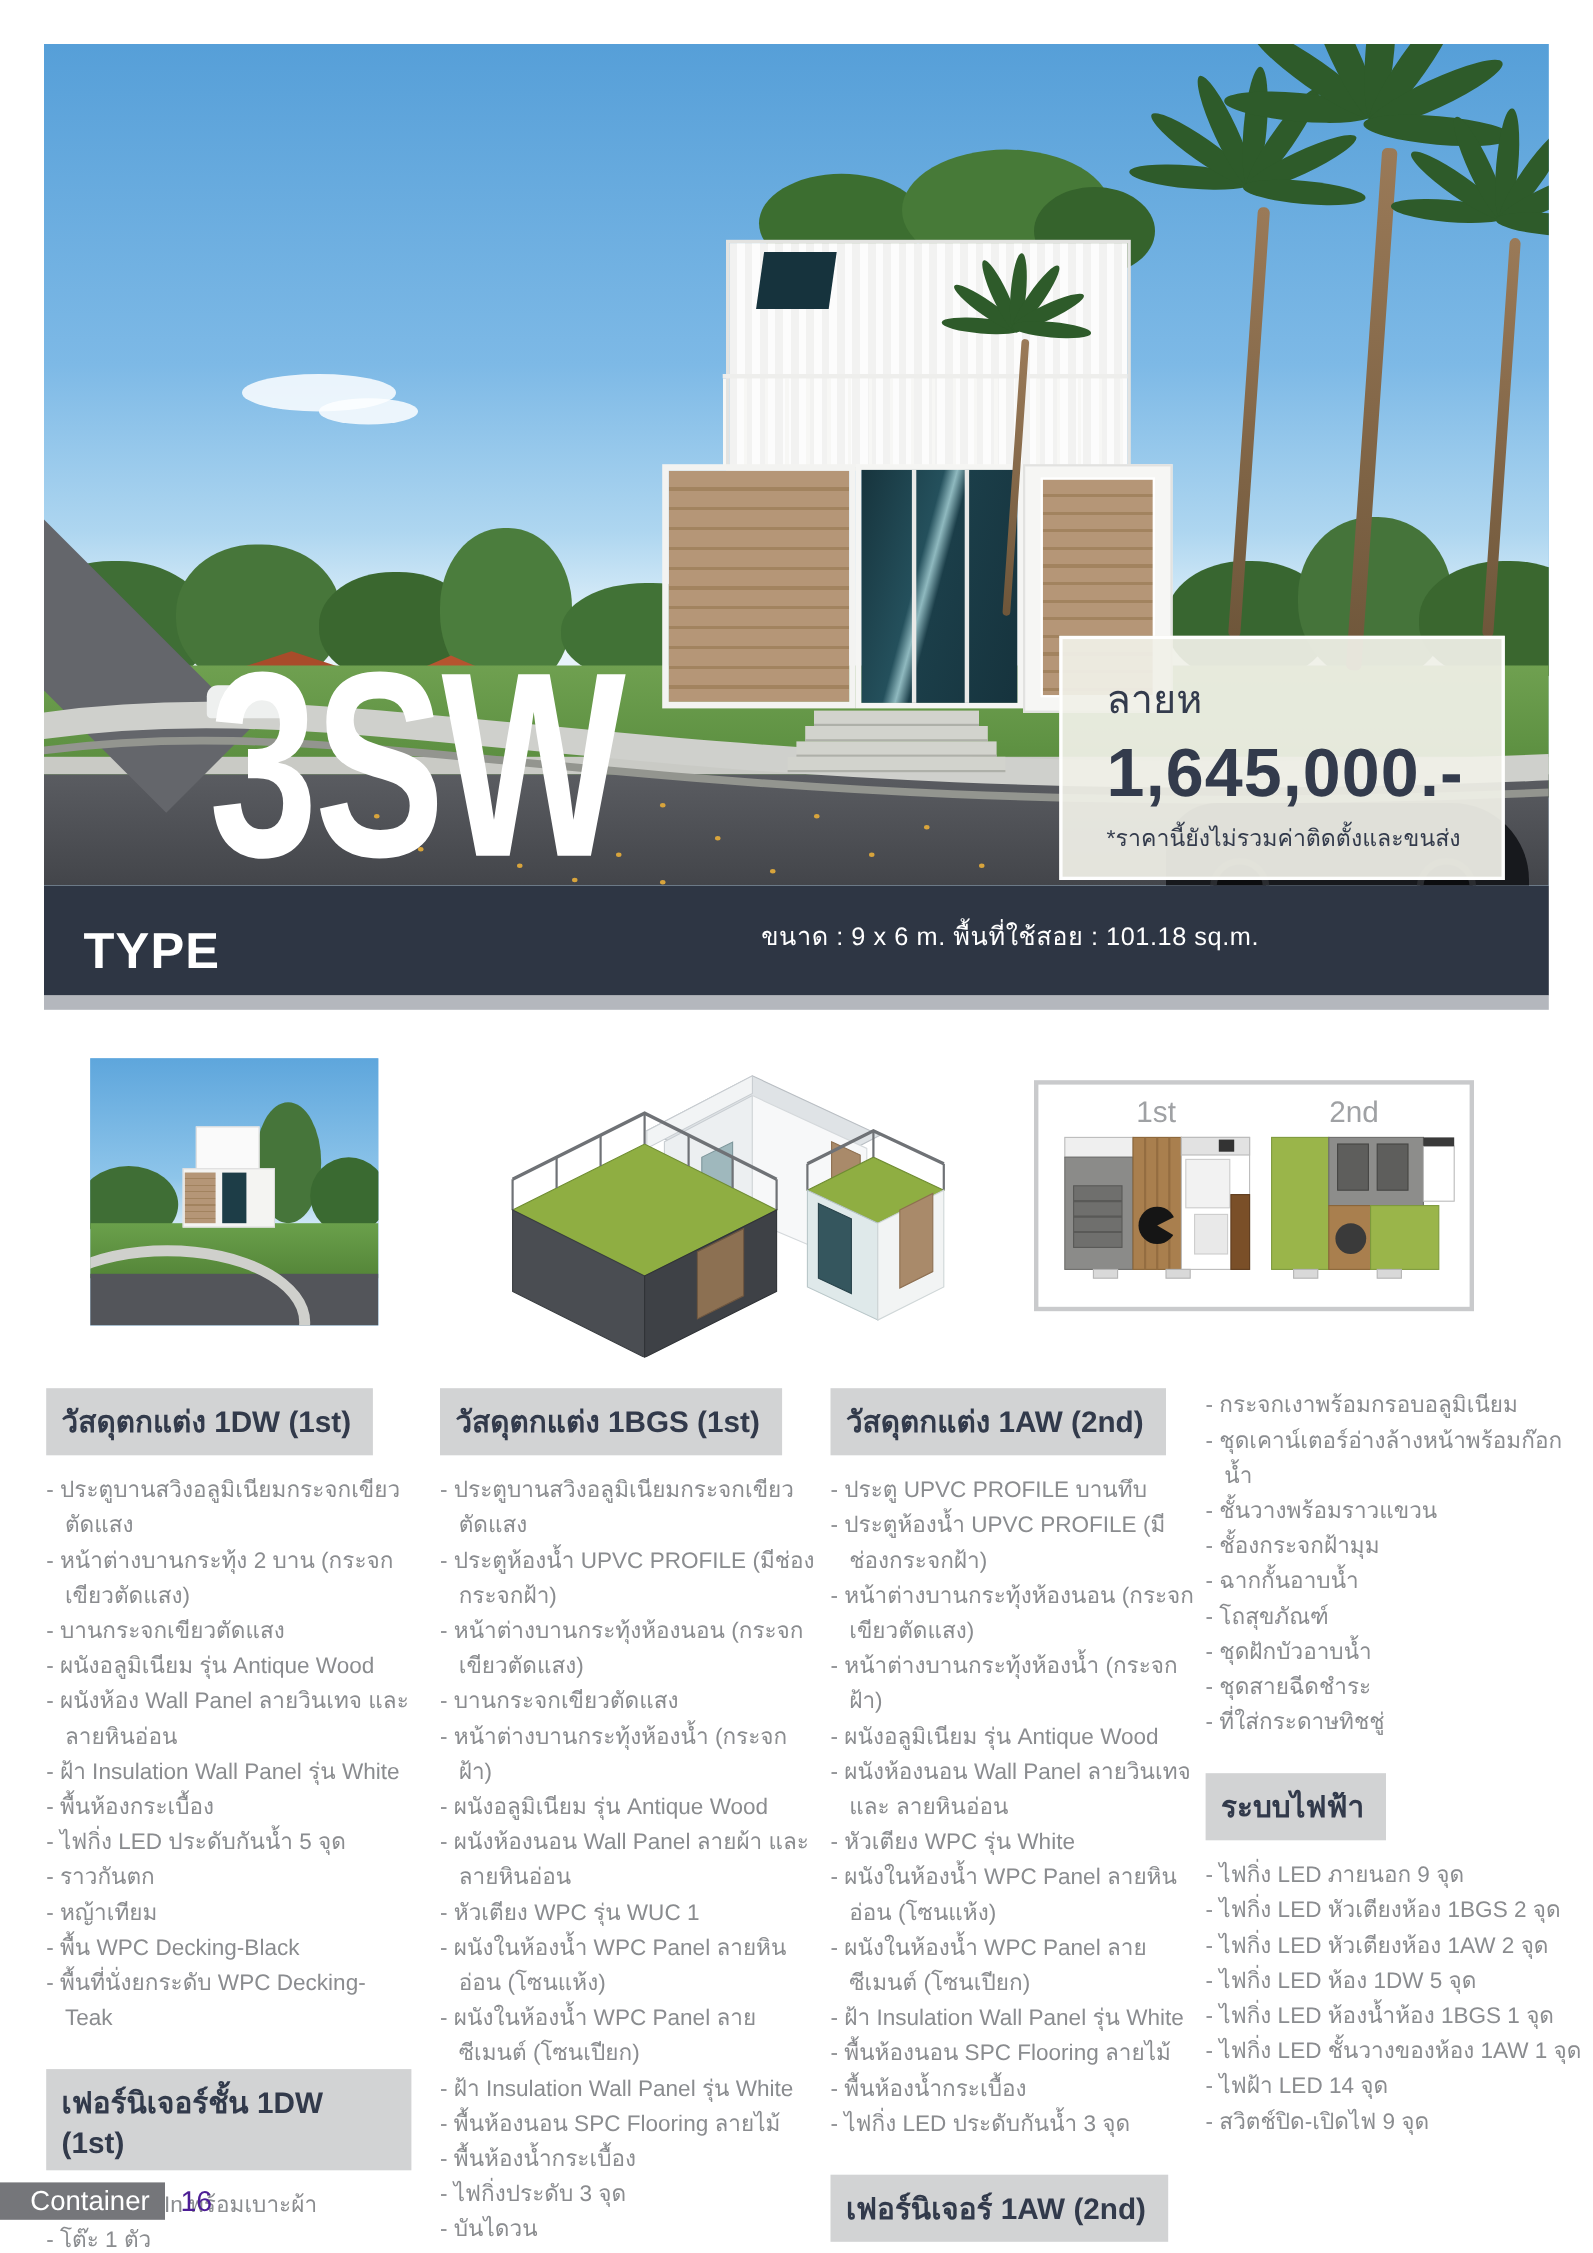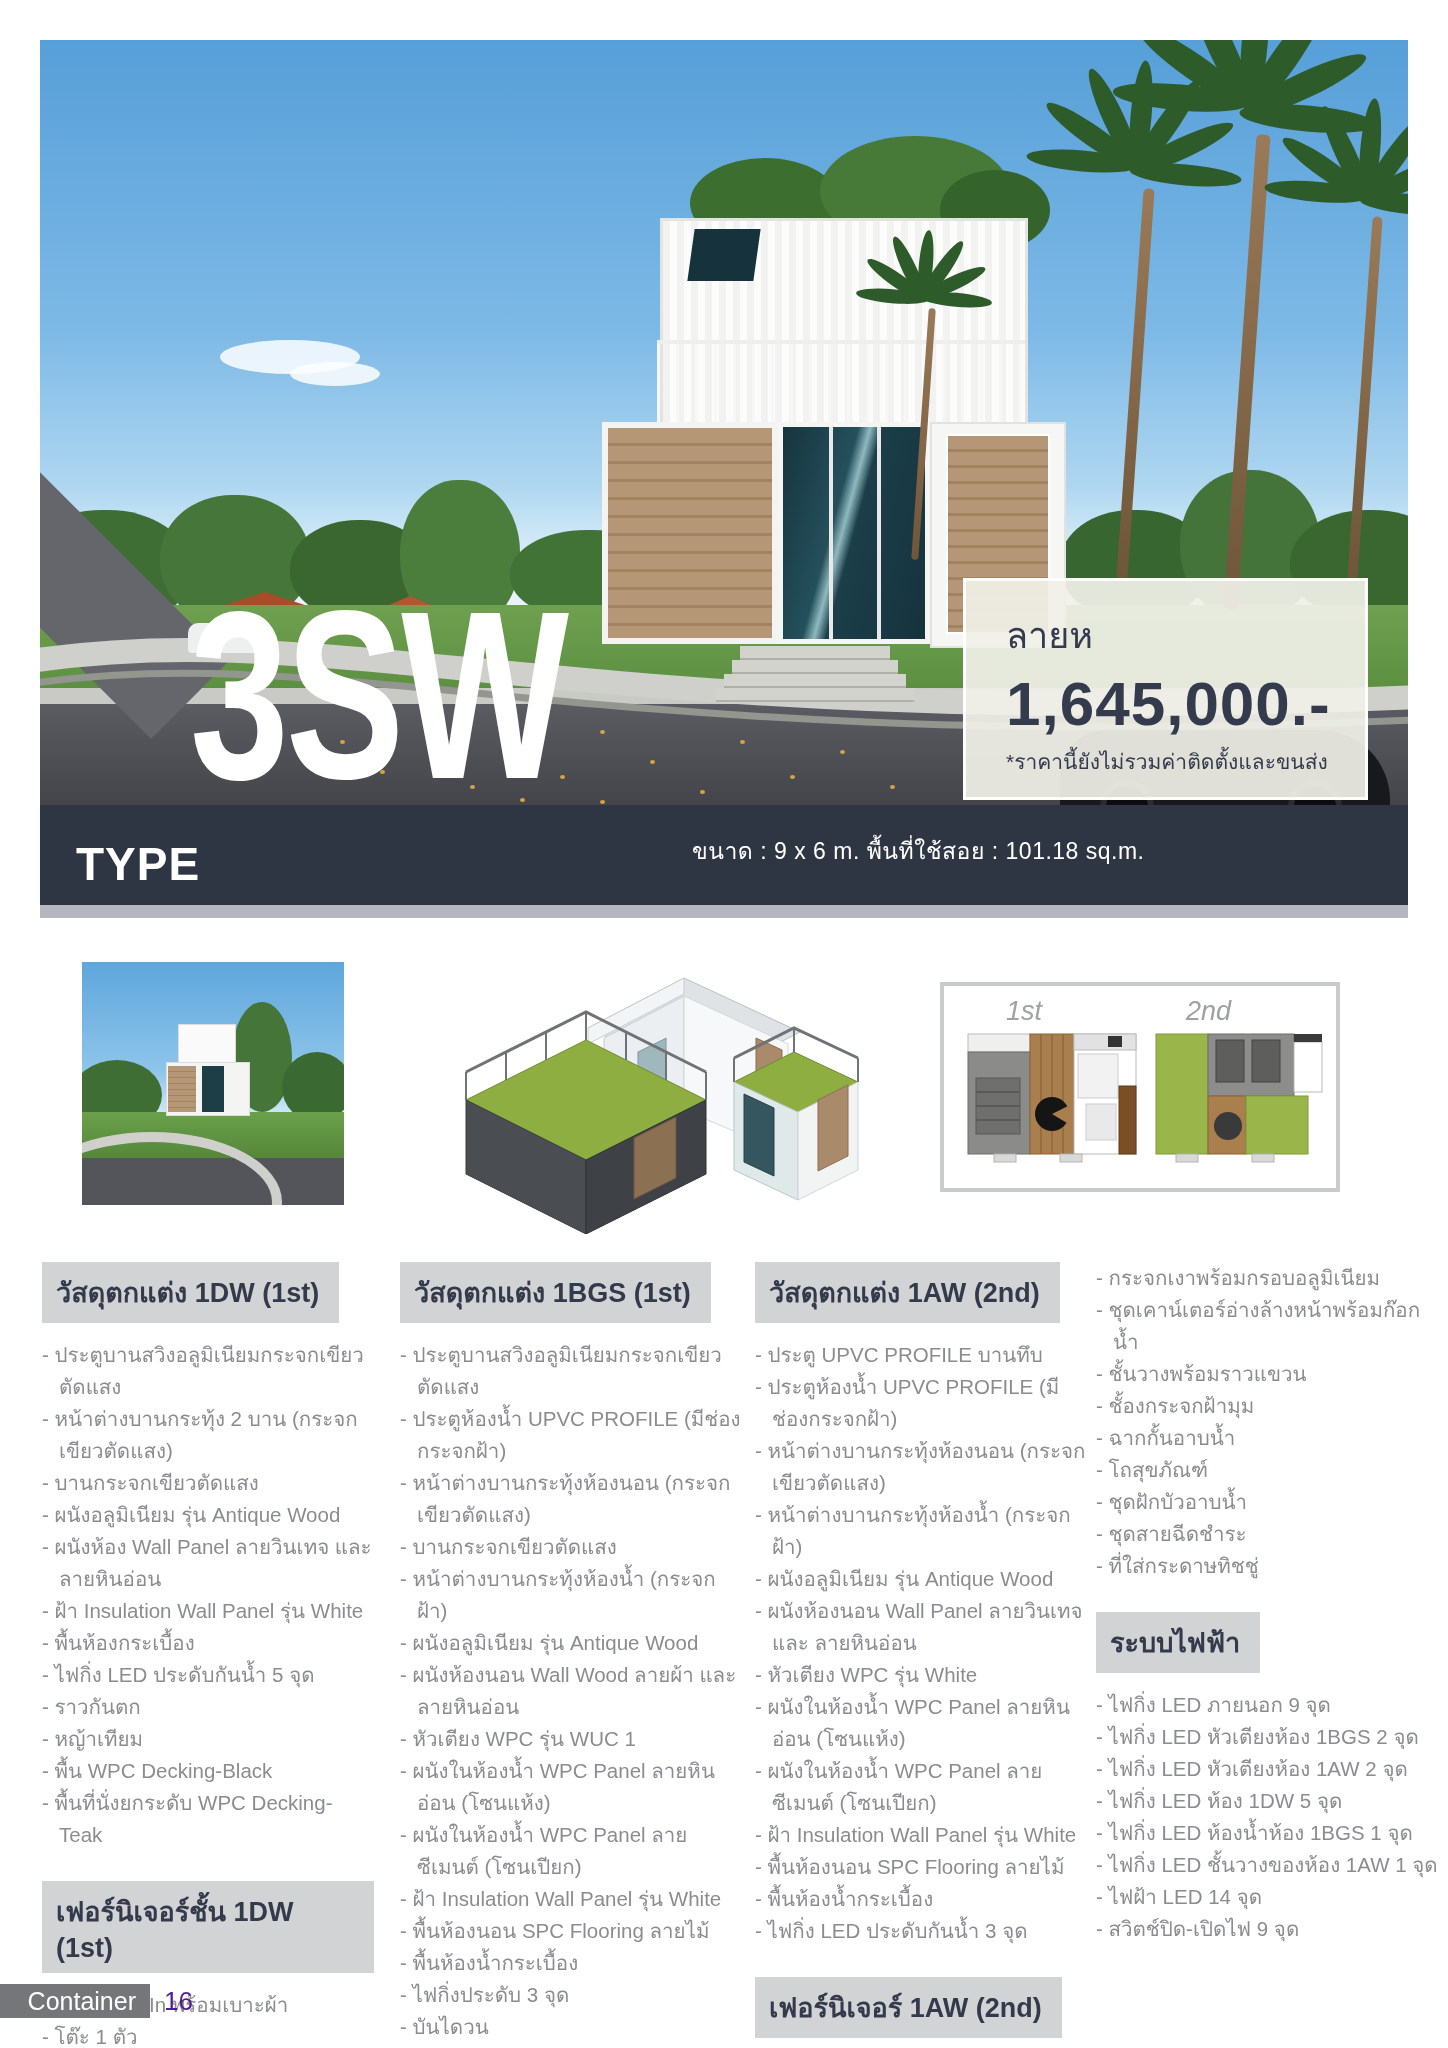--- a/index.html
+++ b/index.html
@@ -74,21 +74,21 @@
   .tp-house-u{position:absolute;left:96px;top:62px;width:56px;height:38px;background:#fafafa;border:1px solid #ddd;}
   .tp-house-l{position:absolute;left:84px;top:100px;width:82px;height:52px;background:#f4f4f2;border:1px solid #ddd;}
   .tp-wood{position:absolute;left:86px;top:104px;width:28px;height:46px;background:repeating-linear-gradient(180deg,#b59677 0 5px,#a2835f 5px 6px);}
   .tp-glass{position:absolute;left:120px;top:104px;width:22px;height:46px;background:#1d3d47;}
   .tp-tree{position:absolute;border-radius:50%;}
 
   .thumb-iso{position:absolute;left:438px;top:942px;width:462px;height:292px;}
 
   .thumb-plan{position:absolute;left:940px;top:982px;width:400px;height:210px;box-sizing:border-box;
       border:4px solid #c9cacc;background:#ffffff;}
-  .plan-label{position:absolute;top:10px;width:90px;text-align:left;font-size:27px;font-style:italic;color:#9fa1a4;}
+  .plan-label{position:absolute;top:10px;width:90px;text-align:center;font-size:27px;color:#9fa1a4;}
   .plan-label-1{left:62px;}
   .plan-label-2{left:242px;}
 
   
   .spec-col{position:absolute;top:1262px;}
   .spec-header{display:inline-block;background:#d2d3d4;color:#323a4b;font-size:27px;font-weight:bold;
       padding:9px 20px 9px 14px;margin:0 0 16px 0;}
   .spec-col .spec-header:not(:first-child){margin-top:30px;}
   .spec-item{color:#8a8c8f;font-size:20.5px;line-height:32px;padding-left:17px;text-indent:-17px;}
 
@@ -351,21 +351,21 @@
         <div class="spec-item">- เก้าอี้ Built In พร้อมเบาะผ้า</div>
         <div class="spec-item">- โต๊ะ 1 ตัว</div>
       </div></div>
   <div class="spec-col" style="left:400px;width:345px;"><div class="spec-header">วัสดุตกแต่ง 1BGS (1st)</div><div class="spec-list">
         <div class="spec-item">- ประตูบานสวิงอลูมิเนียมกระจกเขียวตัดแสง</div>
         <div class="spec-item">- ประตูห้องน้ำ UPVC PROFILE (มีช่องกระจกฝ้า)</div>
         <div class="spec-item">- หน้าต่างบานกระทุ้งห้องนอน (กระจกเขียวตัดแสง)</div>
         <div class="spec-item">- บานกระจกเขียวตัดแสง</div>
         <div class="spec-item">- หน้าต่างบานกระทุ้งห้องน้ำ (กระจกฝ้า)</div>
         <div class="spec-item">- ผนังอลูมิเนียม รุ่น Antique Wood</div>
-        <div class="spec-item">- ผนังห้องนอน Wall Wood ลายผ้า และ ลายหินอ่อน</div>
+        <div class="spec-item">- ผนังห้องนอน Wall Panel ลายผ้า และ ลายหินอ่อน</div>
         <div class="spec-item">- หัวเตียง WPC รุ่น WUC 1</div>
         <div class="spec-item">- ผนังในห้องน้ำ WPC Panel ลายหินอ่อน (โซนแห้ง)</div>
         <div class="spec-item">- ผนังในห้องน้ำ WPC Panel ลายซีเมนต์ (โซนเปียก)</div>
         <div class="spec-item">- ฝ้า Insulation Wall Panel รุ่น White</div>
         <div class="spec-item">- พื้นห้องนอน SPC Flooring ลายไม้</div>
         <div class="spec-item">- พื้นห้องน้ำกระเบื้อง</div>
         <div class="spec-item">- ไฟกิ่งประดับ 3 จุด</div>
         <div class="spec-item">- บันไดวน</div>
         <div class="spec-item">- ราวกันตก</div>
       </div></div>

